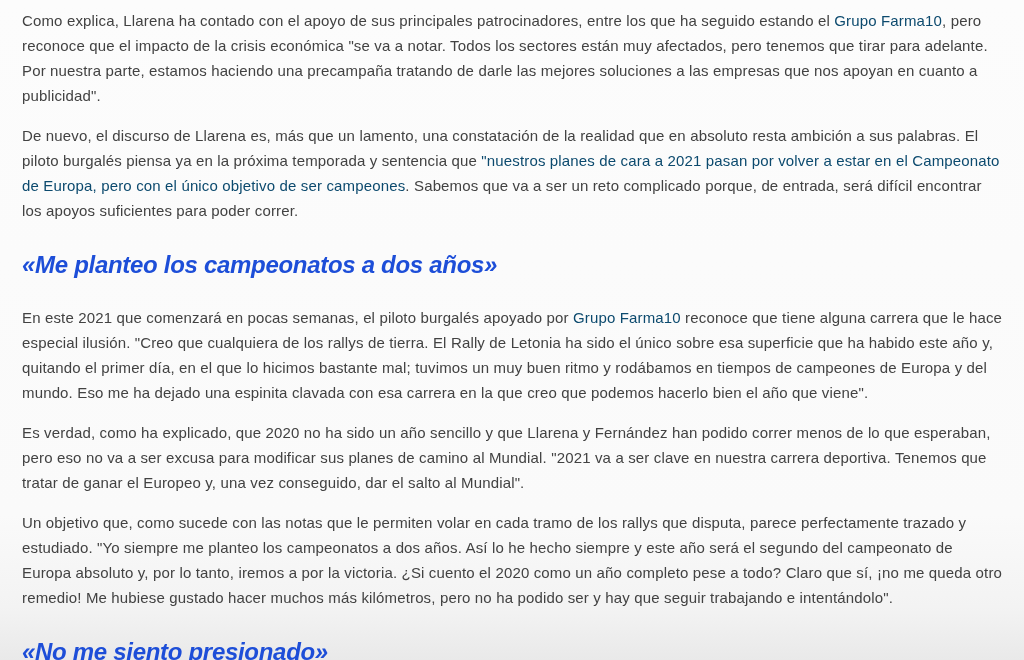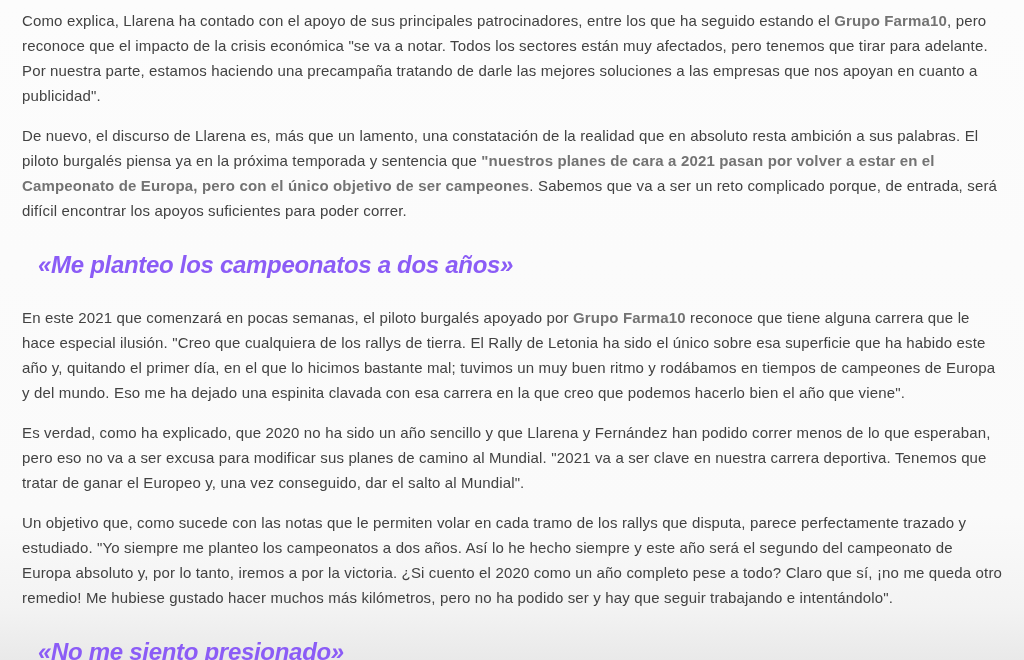--- a/index.html
+++ b/index.html
@@ -20,30 +20,30 @@
   }
   .para {
     margin: 0 0 15px 0;
     font-size: 15px;
     line-height: 25px;
     color: #424242;
     letter-spacing: 0.15px;
     max-width: 984px;
   }
   .para strong {
-    color: #737373;
-    font-weight: bold;
+    color: #0c4a6e;
+    font-weight: normal;
   }
   .section-heading {
-    margin: 26px 0 24px 16px;
+    margin: 26px 0 24px 0;
     font-size: 24px;
     line-height: 32px;
     font-weight: bold;
     font-style: italic;
-    color: #8b5cf6;
+    color: #1d4ed8;
     letter-spacing: -0.3px;
   }
 </style>
 </head>
 <body>
 
 <div class="article">
 
   <p class="para"><span>Como explica, Llarena ha contado con el apoyo de sus principales patrocinadores, entre los que ha seguido estando el </span><strong>Grupo Farma10</strong><span>, pero reconoce que el impacto de la crisis económica "se va a notar. Todos los sectores están muy afectados, pero tenemos que tirar para adelante. Por nuestra parte, estamos haciendo una precampaña tratando de darle las mejores soluciones a las empresas que nos apoyan en cuanto a publicidad".</span></p>
 

